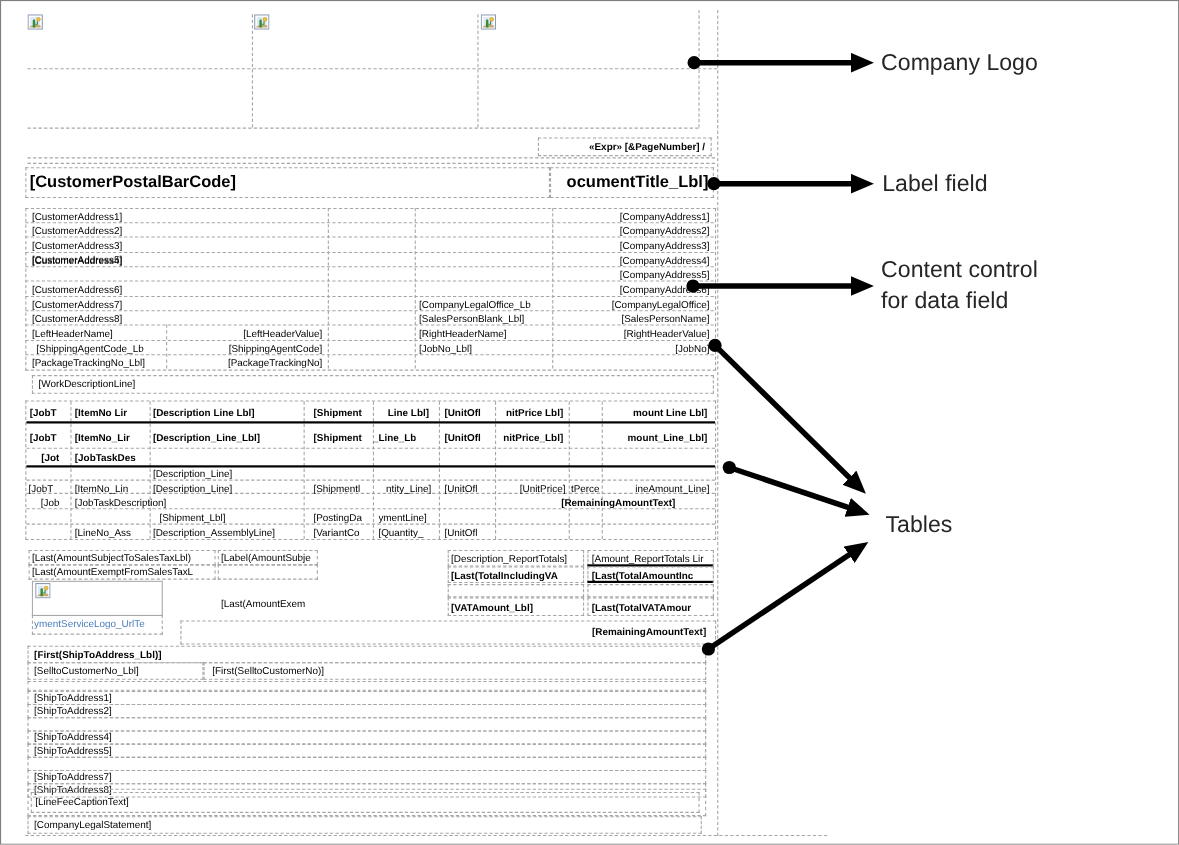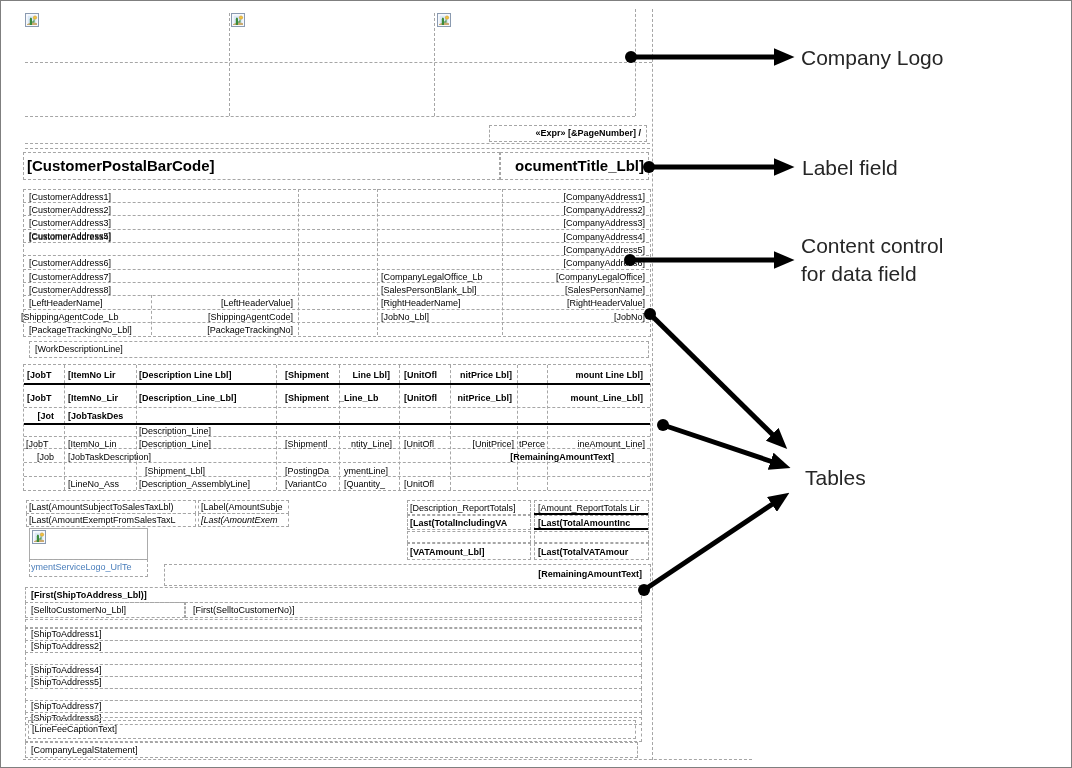--- a/index.html
+++ b/index.html
@@ -98,21 +98,21 @@
   <div class="f" style="left:28px;top:270px;width:265px;">[CustomerAddress7]</div>
   <div class="f" style="left:380px;top:270px;width:118px;">[CompanyLegalOffice_Lb</div>
   <div class="f rt" style="left:503px;top:270px;width:141px;">[CompanyLegalOffice]</div>
   <div class="f" style="left:28px;top:283px;width:265px;">[CustomerAddress8]</div>
   <div class="f" style="left:380px;top:283px;width:118px;">[SalesPersonBlank_Lbl]</div>
   <div class="f rt" style="left:503px;top:283px;width:141px;">[SalesPersonName]</div>
   <div class="f" style="left:28px;top:296px;width:120px;">[LeftHeaderName]</div>
   <div class="f rt" style="left:155px;top:296px;width:137px;">[LeftHeaderValue]</div>
   <div class="f" style="left:380px;top:296px;width:118px;">[RightHeaderName]</div>
   <div class="f rt" style="left:503px;top:296px;width:141px;">[RightHeaderValue]</div>
-  <div class="f" style="left:20px;top:310px;width:120px;">[ShippingAgentCode_Lb</div>
+  <div class="f" style="left:32px;top:310px;width:120px;">[ShippingAgentCode_Lb</div>
   <div class="f rt" style="left:155px;top:310px;width:137px;">[ShippingAgentCode]</div>
   <div class="f" style="left:380px;top:310px;width:118px;">[JobNo_Lbl]</div>
   <div class="f rt" style="left:503px;top:310px;width:141px;">[JobNo]</div>
   <div class="f" style="left:28px;top:323px;width:120px;">[PackageTrackingNo_Lbl]</div>
   <div class="f rt" style="left:155px;top:323px;width:137px;">[PackageTrackingNo]</div>
 
   <div class="dbx" style="left:28px;top:340px;width:618px;height:15px;"></div>
   <div class="f" style="left:34px;top:342px;width:300px;">[WorkDescriptionLine]</div>
 
   <div class="dbx" style="left:22px;top:363px;width:626px;height:125px;">
@@ -180,21 +180,21 @@
     <div class="f" style="left:380px;top:113px;width:44px;">[UnitOfl</div>
   </div>
 
   <div class="dbx" style="left:25px;top:499px;width:168px;height:12px;"></div>
   <div class="f" style="left:28px;top:500px;width:163px;">[Last(AmountSubjectToSalesTaxLbl)</div>
   <div class="dbx" style="left:197px;top:499px;width:89px;height:12px;"></div>
   <div class="f" style="left:200px;top:500px;width:84px;">[Label(AmountSubje</div>
   <div class="dbx" style="left:25px;top:512px;width:168px;height:12px;"></div>
   <div class="f" style="left:28px;top:513px;width:163px;">[Last(AmountExemptFromSalesTaxL</div>
   <div class="dbx" style="left:197px;top:512px;width:89px;height:12px;"></div>
-  <div class="f" style="left:200px;top:513px;width:84px;font-style:italic;">[Last(AmountExem</div>
+  <div class="f" style="left:200px;top:542px;width:84px;">[Last(AmountExem</div>
 
   <div class="sbx" style="left:28px;top:527px;width:117px;height:30px;"></div>
   <svg class="icon" style="left:31px;top:529px;" viewBox="0 0 14 14">
       <rect x="0.5" y="0.5" width="13" height="13" fill="#eef3fa" stroke="#8a9ab0"></rect>
       <rect x="2" y="2" width="10" height="10" fill="#dce9f7" stroke="#ffffff"></rect>
       <circle cx="10" cy="4.6" r="1.7" fill="#f2c23e" stroke="#c8901e" stroke-width="0.5"></circle>
       <path d="M2,12 L12,12 L12,10.2 C8.8,8.9 5,9.7 2,11.2 Z" fill="#c9a96e"></path>
       <path d="M4.8,12 V6.2 q0-1.6 1.1-1.6 t1.1,1.6 V12 Z" fill="#3a8a3a"></path>
       <path d="M7,8.6 h1.5 V6.4 h1 v3.2 H7 Z" fill="#3a8a3a"></path>
     </svg>

